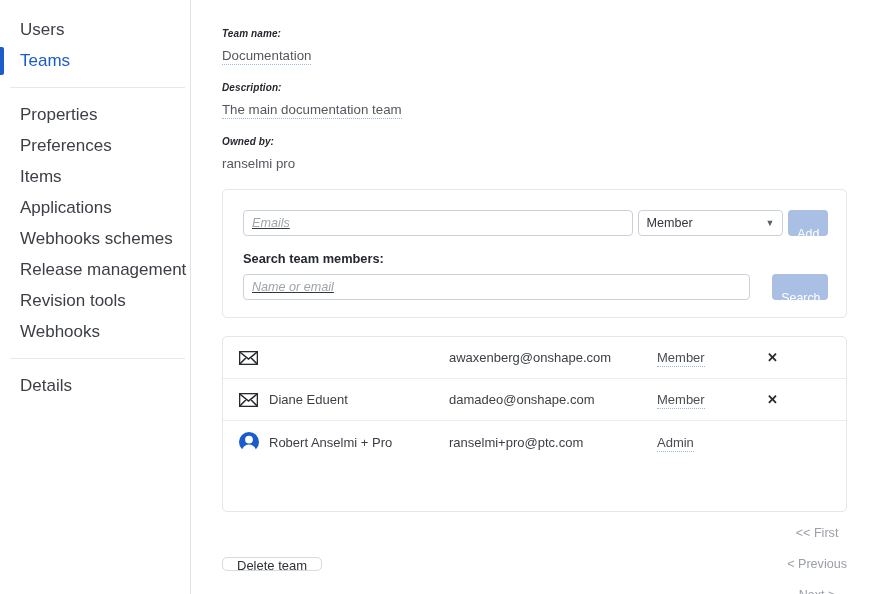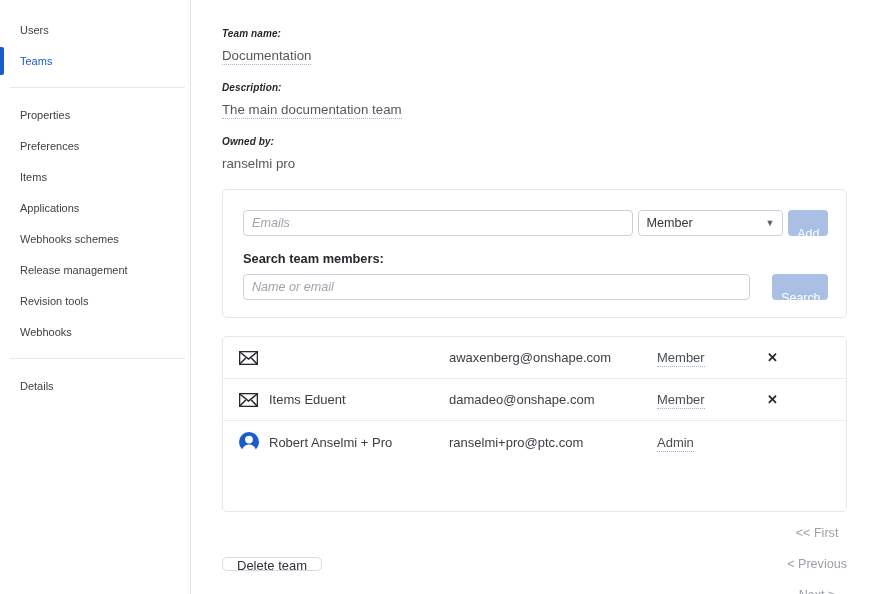--- a/index.html
+++ b/index.html
@@ -30,21 +30,21 @@
   }
 
   .nav-group { padding: 0; }
 
   .nav-item {
     position: relative;
     height: 31px;
     display: flex;
     align-items: center;
     padding-left: 20px;
-    font-size: 11px;
+    font-size: 17px;
     color: #3c3f45;
     cursor: pointer;
     white-space: nowrap;
   }
   .nav-item.active {
     color: #1a5ccc;
     font-weight: normal;
   }
   .nav-item.active .active-bar {
     position: absolute;
@@ -125,20 +125,21 @@
   .txt-input {
     height: 26px;
     border: 1px solid #ccd1d9;
     border-radius: 4px;
     background: #fff;
     font-family: "Liberation Sans", sans-serif;
     font-size: 12.6px;
     color: #33363b;
     padding: 0 8px;
     outline: none;
+    text-decoration: underline;
   }
   .txt-input::placeholder { color: #a0a4ab; font-style: italic; }
 
   #emails-input { width: 396px; }
   #search-input { width: 527px; }
 
   .role-select {
     position: relative;
     width: 148px;
     height: 26px;
@@ -368,21 +369,21 @@
 
       <div class="member-row">
         <div class="m-icon">
           <svg class="envelope" width="19" height="14" viewBox="0 0 19 14" aria-hidden="true">
             <rect x="0.5" y="0.5" width="18" height="13" fill="#ffffff" stroke="#26292e" stroke-width="1.6"></rect>
             <path d="M0.8 1 L9.5 8 L18.2 1" fill="none" stroke="#26292e" stroke-width="1.6"></path>
             <path d="M0.8 13 L6.8 7" fill="none" stroke="#26292e" stroke-width="1.6"></path>
             <path d="M18.2 13 L12.2 7" fill="none" stroke="#26292e" stroke-width="1.6"></path>
           </svg>
         </div>
-        <div class="m-name">Items Eduent</div>
+        <div class="m-name">Diane Eduent</div>
         <div class="m-email">damadeo@onshape.com</div>
         <div class="m-role">
           <span>Member</span>
         </div>
         <div class="m-remove">✕</div>
       </div>
 
       <div class="member-row">
         <div class="m-icon">
           <svg class="avatar" width="20" height="20" viewBox="0 0 20 20" aria-hidden="true">

